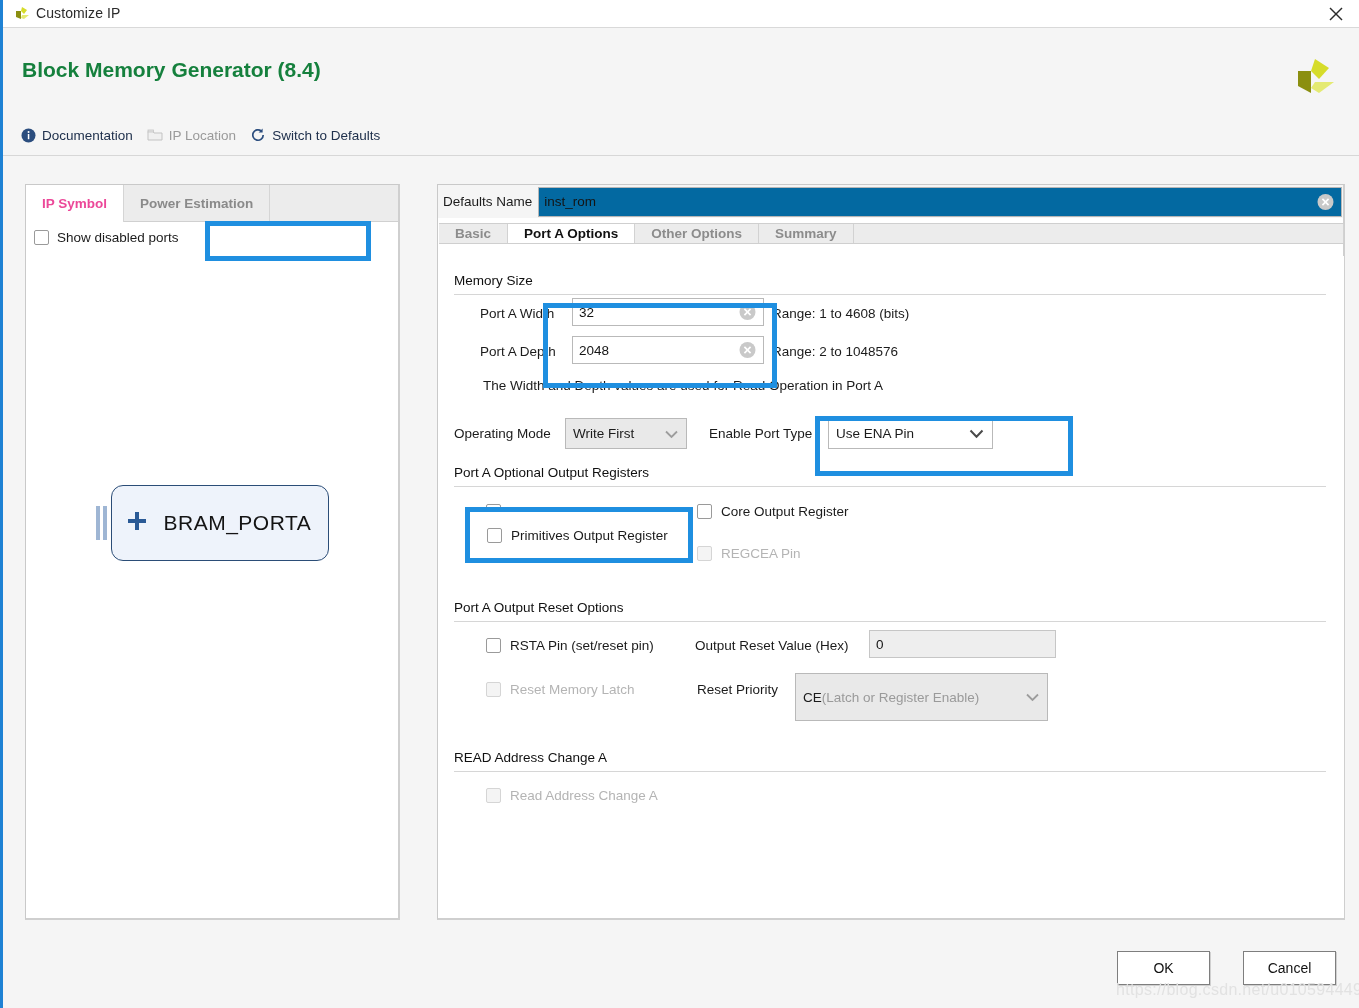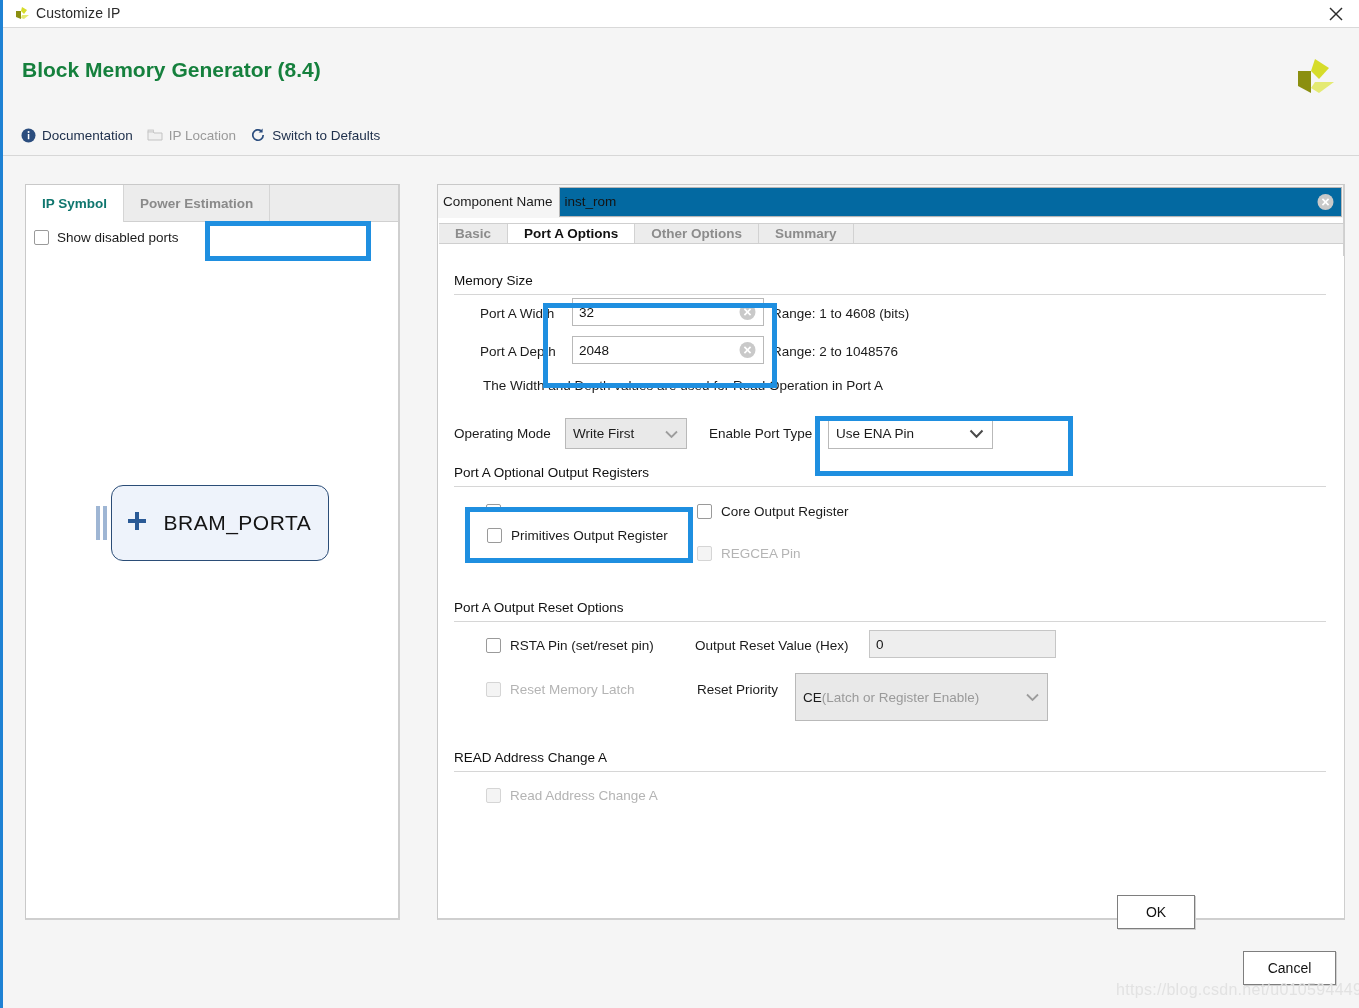--- a/index.html
+++ b/index.html
@@ -93,21 +93,21 @@
     display: flex; align-items: center;
     padding: 0 16px;
     font-size: 13.5px;
     font-weight: bold;
     color: #8a8a8a;
     cursor: pointer;
     border-right: 1px solid #d5d5d5;
   }
   .lp-tab.active {
     background: #ffffff;
-    color: #0f766e;
+    color: #ec4899;
     border-right: 1px solid #d5d5d5;
     margin-bottom: -1px;
     padding-bottom: 1px;
   }
   .lp-tab-spacer { flex: 1; border-right: none; }
 
   .show-disabled {
     position: absolute; left: 8px; top: 45px;
     display: flex; align-items: center; gap: 8px;
     font-size: 13.5px; color: #1b1b1b;
@@ -405,21 +405,21 @@
           </svg>
         </span>
         <span class="bram-label">BRAM_PORTA</span>
       </div>
     </div>
   </div>
 
   <div class="right-panel">
 
     <div class="cname-row">
-      <span class="cname-label">Component Name</span>
+      <span class="cname-label">Defaults Name</span>
       <div class="cname-input">
         <span class="val">inst_rom</span>
         <span class="clear-x">
           <svg width="17" height="17" viewBox="0 0 17 17">
             <circle cx="8.5" cy="8.5" r="8" fill="#c9c9c9"></circle>
             <line x1="5.4" y1="5.4" x2="11.6" y2="11.6" stroke="#fff" stroke-width="1.7"></line>
             <line x1="11.6" y1="5.4" x2="5.4" y2="11.6" stroke="#fff" stroke-width="1.7"></line>
           </svg>
         </span>
       </div>
@@ -555,21 +555,21 @@
   <div class="hl" style="left:202px; top:221px; width:166px; height:40px;"></div>
   <div class="hl" style="left:540px; top:303px; width:234px; height:85px;"></div>
   <div class="hl" style="left:812px; top:416px; width:258px; height:60px;"></div>
   <div class="hl filled" style="left:462px; top:507px; width:228px; height:56px;"></div>
 
   <div class="cbx-row" style="left:484px; top:528px; z-index:60;">
     <span class="box"></span>
     <span>Primitives Output Register</span>
   </div>
 
-  <div class="btn" style="left:1114px; top:895px; width:78px;">
+  <div class="btn" style="left:1114px; top:951px; width:93px;">
     <span>OK</span>
   </div>
   <div class="btn" style="left:1240px; top:951px; width:93px;">
     <span>Cancel</span>
   </div>
 
   <div class="watermark">https://blog.csdn.net/u010594449</div>
 
 </div>
 

